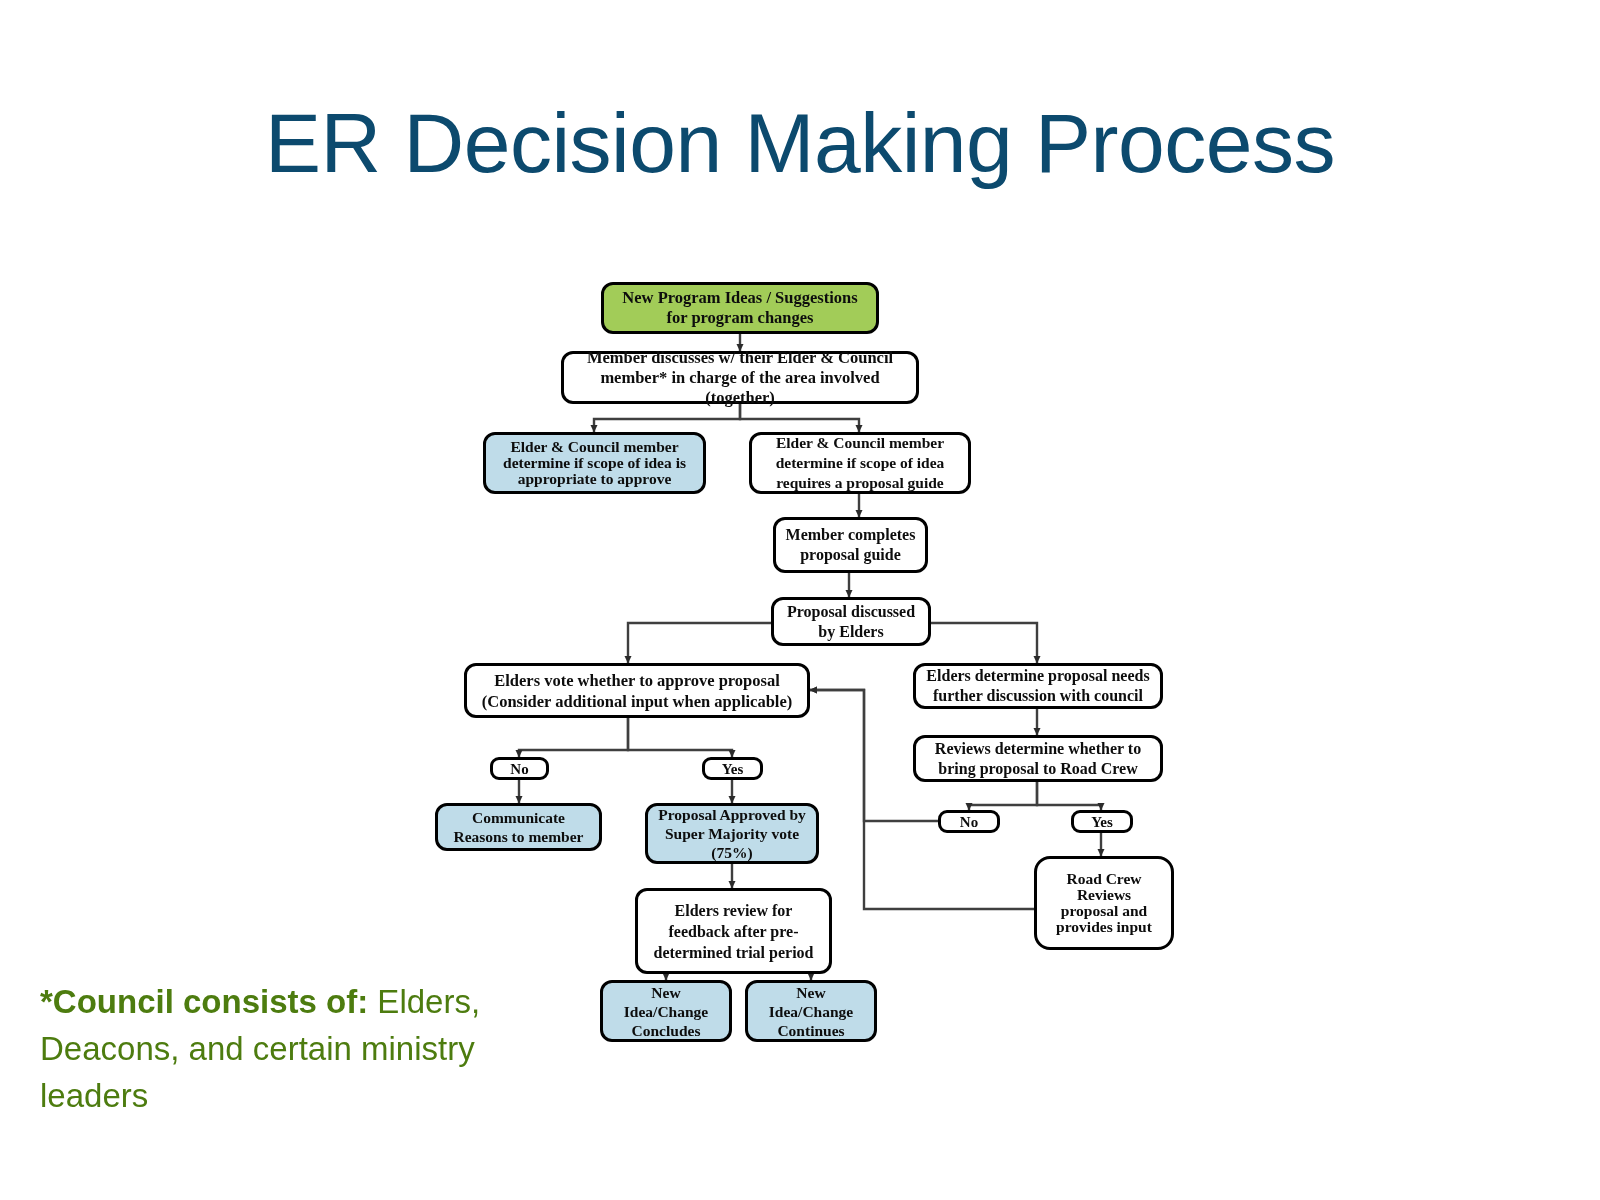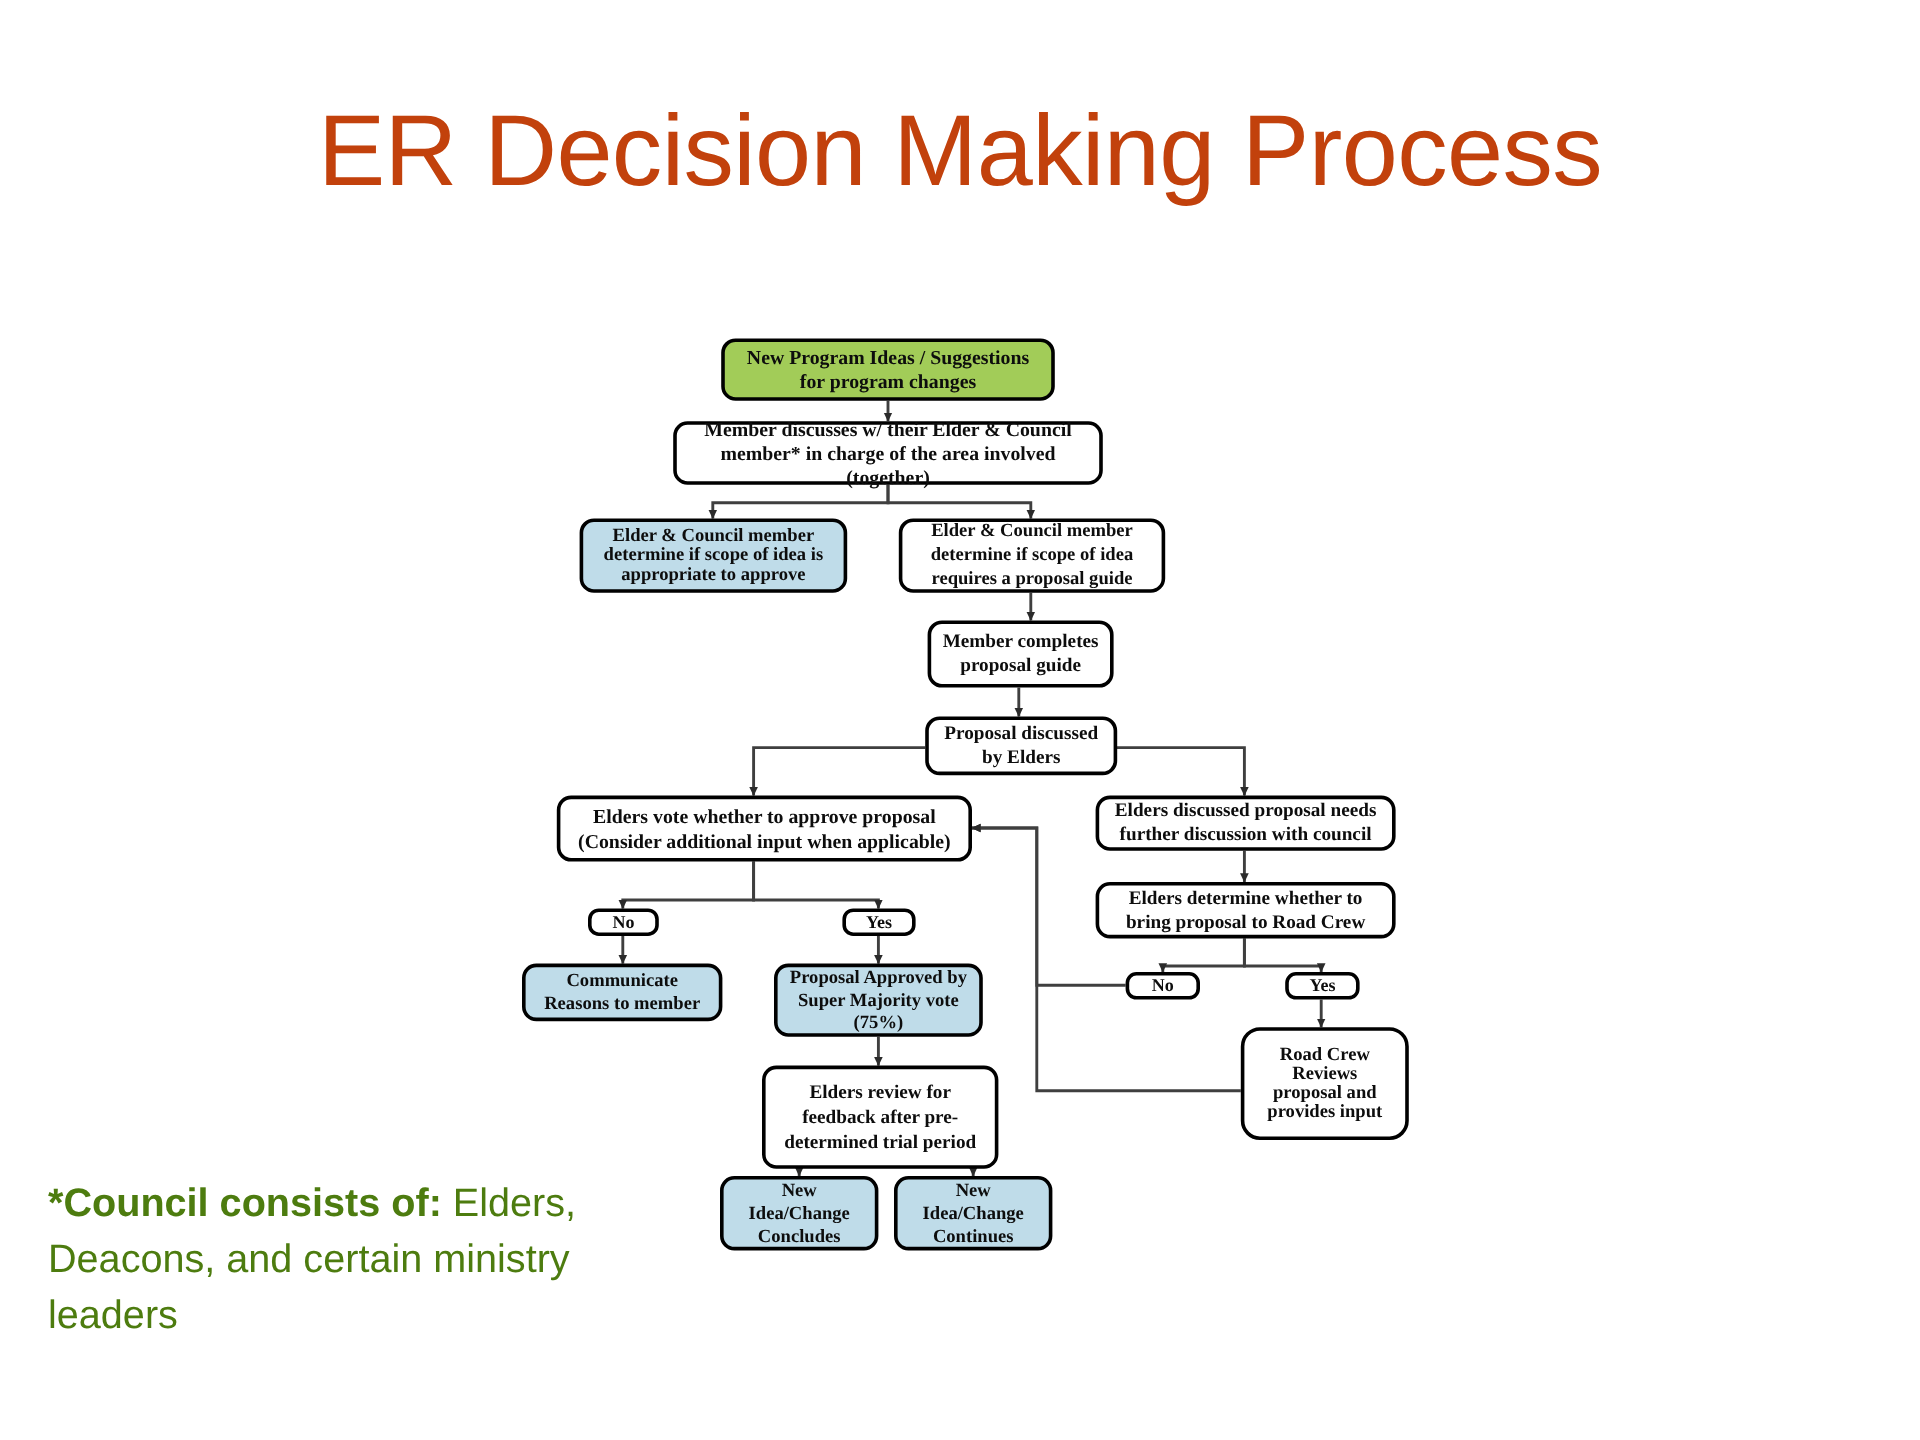--- a/index.html
+++ b/index.html
@@ -17,29 +17,29 @@
   #slide {
     position: absolute;
     left: 0; top: 0;
     width: 1600px;
     height: 1200px;
     background: #ffffff;
   }
   #page-title {
     position: absolute;
     left: 0;
-    top: 77px;
+    top: 95px;
     width: 1600px;
     text-align: center;
     font-family: "Liberation Sans", sans-serif;
     font-weight: 400;
     font-size: 84px;
     line-height: 96px;
     letter-spacing: -0.5px;
-    color: #c2410c;
+    color: #0c4a6e;
     white-space: nowrap;
   }
   #footnote {
     position: absolute;
     left: 40px;
     top: 978px;
     width: 470px;
     font-family: "Liberation Sans", sans-serif;
     font-size: 33px;
     line-height: 47px;
@@ -216,26 +216,26 @@
 Concludes</span>
     </div>
 
     <div class="node blue" style="left:724px; top:980px; width:132px; height:62px; font-size:15.5px; line-height:19px;">
       <span class="txt">New
 Idea/Change
 Continues</span>
     </div>
 
     <div class="node" style="left:892px; top:663px; width:250px; height:46px; font-size:16px; line-height:20px;">
-      <span class="txt">Elders discussed proposal needs
+      <span class="txt">Elders determine proposal needs
 further discussion with council</span>
     </div>
 
     <div class="node" style="left:892px; top:735px; width:250px; height:47px; font-size:16px; line-height:20px;">
-      <span class="txt">Elders determine whether to
+      <span class="txt">Reviews determine whether to
 bring proposal to Road Crew</span>
     </div>
 
     <div class="node small" style="left:917px; top:810px; width:62px; height:23px; font-size:15px; line-height:16px;">
       <span class="txt">No</span>
     </div>
 
     <div class="node small" style="left:1050px; top:810px; width:62px; height:23px; font-size:15px; line-height:16px;">
       <span class="txt">Yes</span>
     </div>

